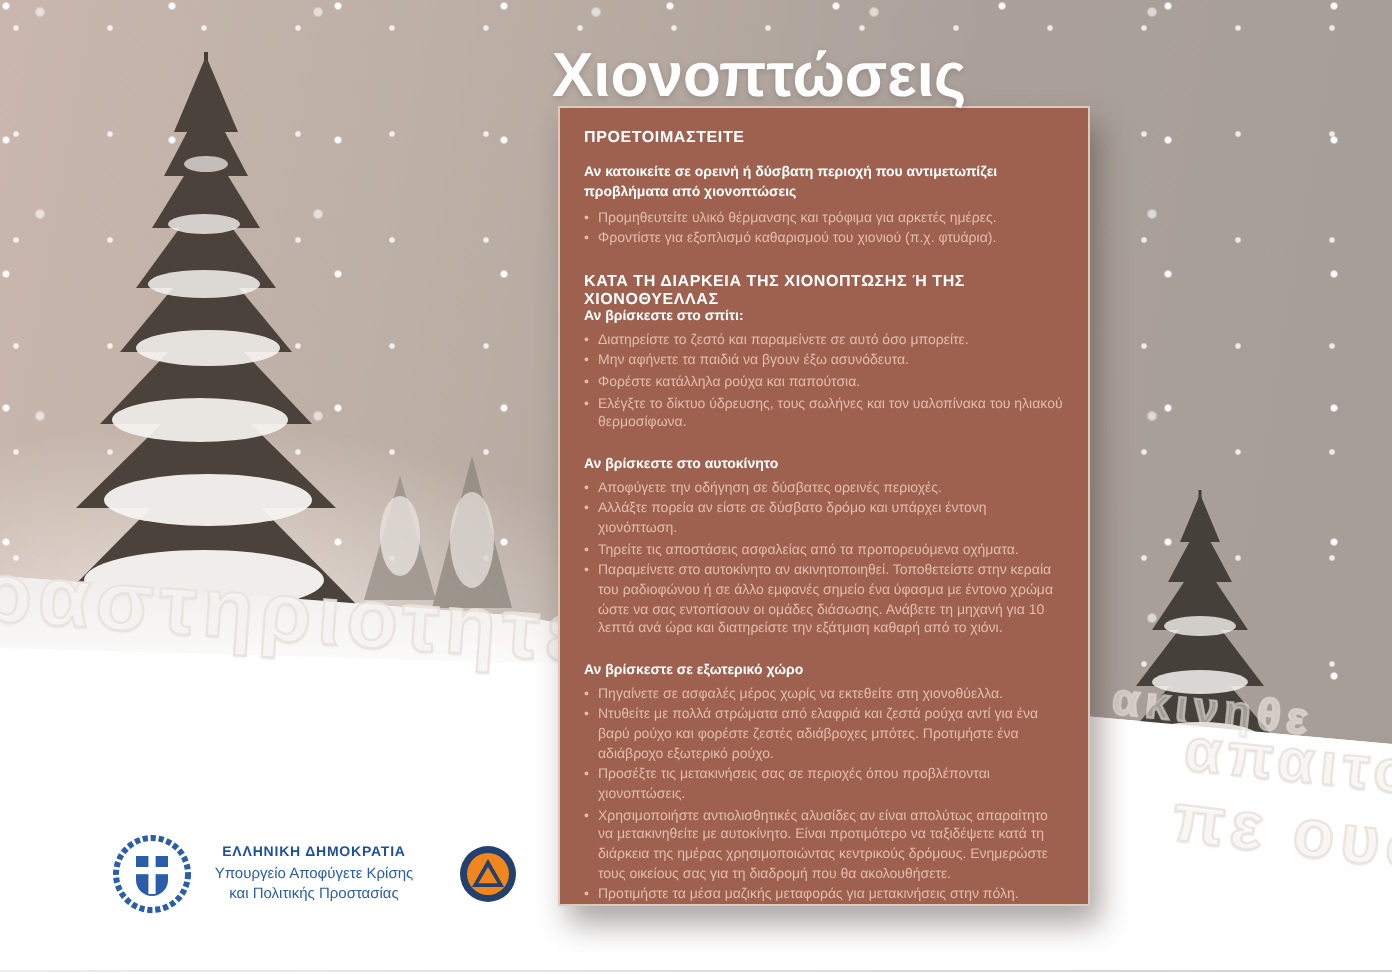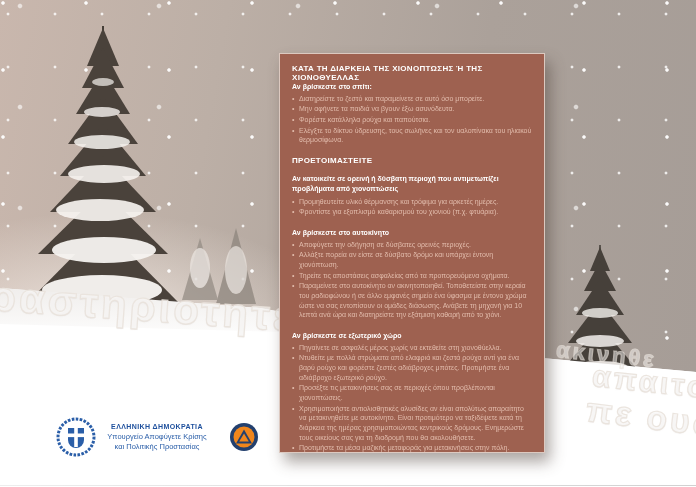--- a/index.html
+++ b/index.html
@@ -133,40 +133,41 @@
   </svg>
 
   <div id="slope"></div>
   <div id="slope-shade"></div>
 
   <div class="wordart" id="wa-left">ραστηριοτητεσπου</div>
   <div class="wordart" id="wa-right0">ακινηθε</div>
   <div class="wordart" id="wa-right1">απαιτου</div>
   <div class="wordart" id="wa-right2">πε ουσ</div>
 
+  <div id="title">Χιονοπτώσεις</div>
 
   <div id="panel">
+
+    <div class="p-section">
+      <div class="p-main-header">ΠΡΟΕΤΟΙΜΑΣΤΕΙΤΕ</div>
+      <div class="p-intro">Αν κατοικείτε σε ορεινή ή δύσβατη περιοχή που αντιμετωπίζει προβλήματα από χιονοπτώσεις</div>
+      <ul class="p-bullets">
+        <li>Προμηθευτείτε υλικό θέρμανσης και τρόφιμα για αρκετές ημέρες.</li>
+        <li>Φροντίστε για εξοπλισμό καθαρισμού του χιονιού (π.χ. φτυάρια).</li>
+      </ul>
+    </div>
 
     <div class="p-section">
       <div class="p-main-header" style="margin-bottom:0">ΚΑΤΑ ΤΗ ΔΙΑΡΚΕΙΑ ΤΗΣ ΧΙΟΝΟΠΤΩΣΗΣ Ή ΤΗΣ ΧΙΟΝΟΘΥΕΛΛΑΣ</div>
       <div class="p-subheader">Αν βρίσκεστε στο σπίτι:</div>
       <ul class="p-bullets">
         <li>Διατηρείστε το ζεστό και παραμείνετε σε αυτό όσο μπορείτε.</li>
         <li>Μην αφήνετε τα παιδιά να βγουν έξω ασυνόδευτα.</li>
         <li>Φορέστε κατάλληλα ρούχα και παπούτσια.</li>
         <li>Ελέγξτε το δίκτυο ύδρευσης, τους σωλήνες και τον υαλοπίνακα του ηλιακού θερμοσίφωνα.</li>
-      </ul>
-    </div>
-
-    <div class="p-section">
-      <div class="p-main-header">ΠΡΟΕΤΟΙΜΑΣΤΕΙΤΕ</div>
-      <div class="p-intro">Αν κατοικείτε σε ορεινή ή δύσβατη περιοχή που αντιμετωπίζει προβλήματα από χιονοπτώσεις</div>
-      <ul class="p-bullets">
-        <li>Προμηθευτείτε υλικό θέρμανσης και τρόφιμα για αρκετές ημέρες.</li>
-        <li>Φροντίστε για εξοπλισμό καθαρισμού του χιονιού (π.χ. φτυάρια).</li>
       </ul>
     </div>
 
     <div class="p-section">
       <div class="p-subheader">Αν βρίσκεστε στο αυτοκίνητο</div>
       <ul class="p-bullets">
         <li>Αποφύγετε την οδήγηση σε δύσβατες ορεινές περιοχές.</li>
         <li>Αλλάξτε πορεία αν είστε σε δύσβατο δρόμο και υπάρχει έντονη χιονόπτωση.</li>
         <li>Τηρείτε τις αποστάσεις ασφαλείας από τα προπορευόμενα οχήματα.</li>
         <li>Παραμείνετε στο αυτοκίνητο αν ακινητοποιηθεί. Τοποθετείστε στην κεραία του ραδιοφώνου ή σε άλλο εμφανές σημείο ένα ύφασμα με έντονο χρώμα ώστε να σας εντοπίσουν οι ομάδες διάσωσης. Ανάβετε τη μηχανή για 10 λεπτά ανά ώρα και διατηρείστε την εξάτμιση καθαρή από το χιόνι.</li>

